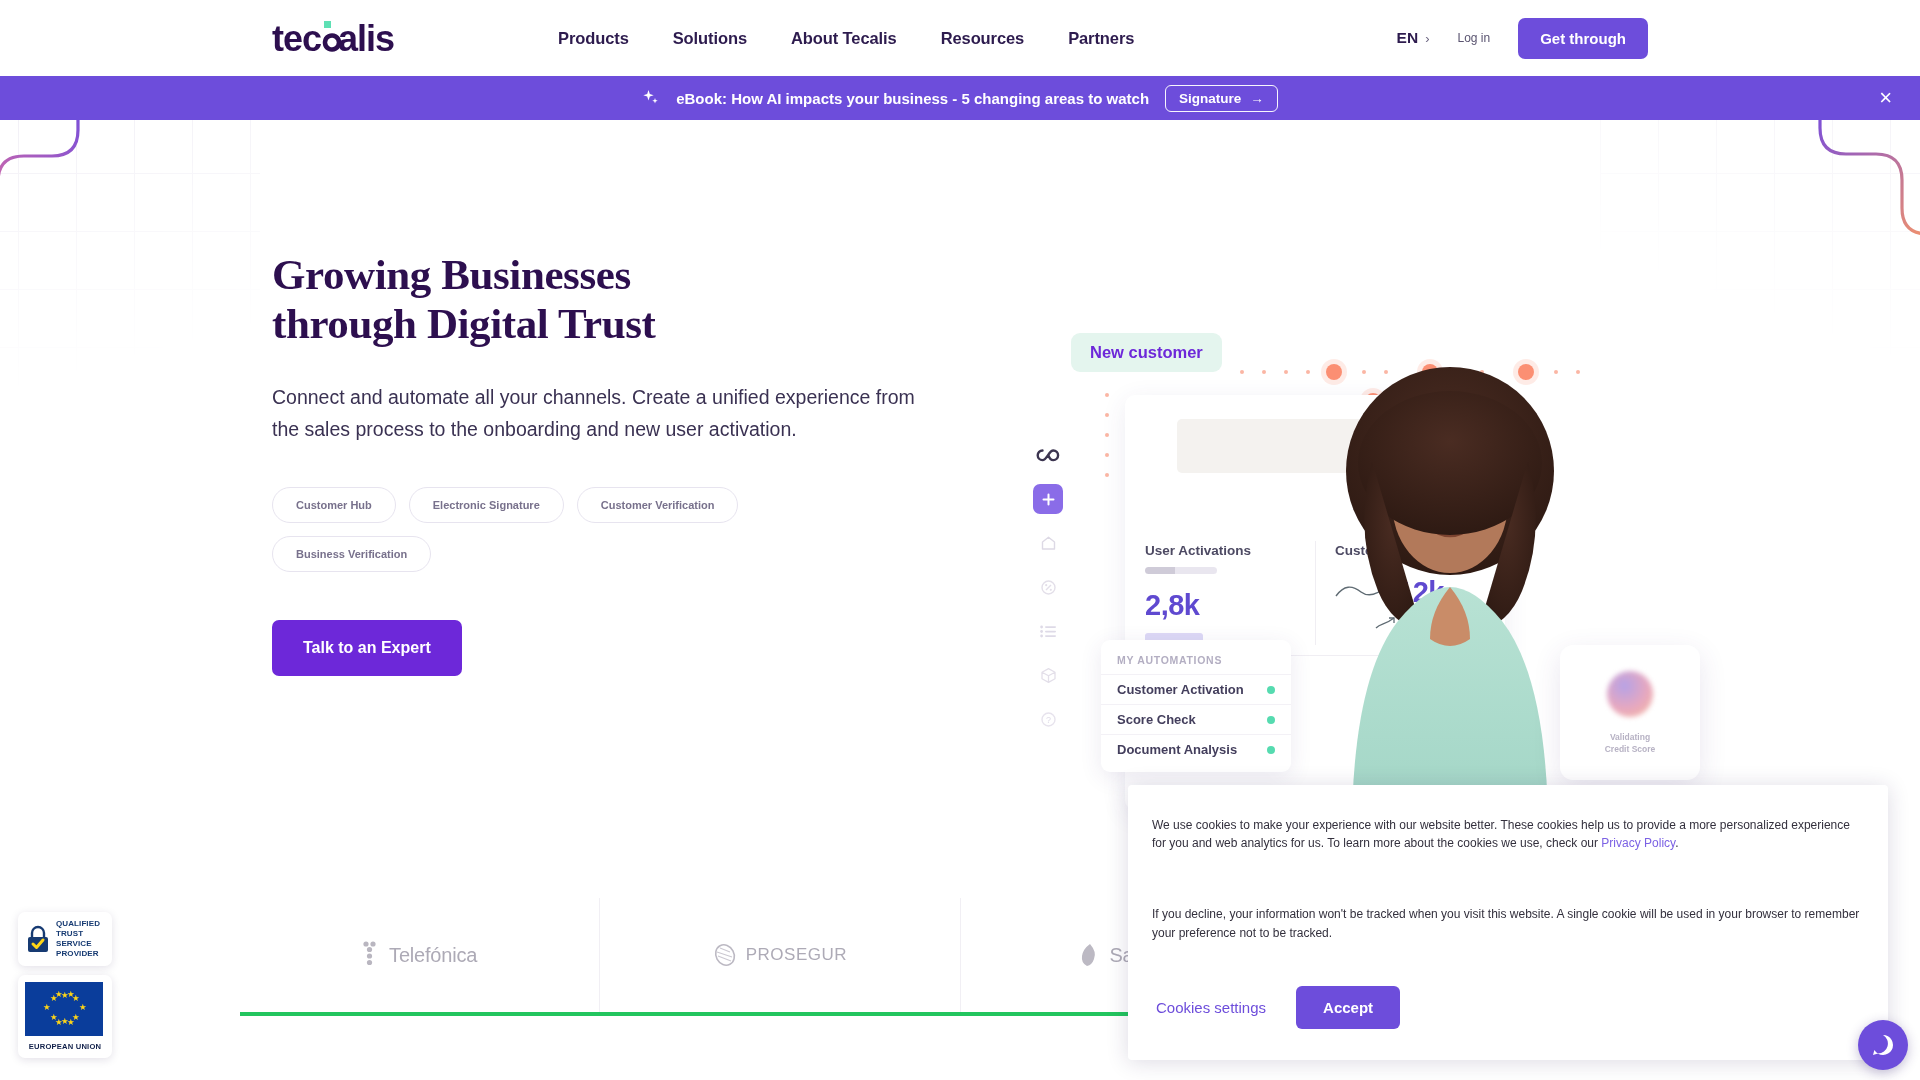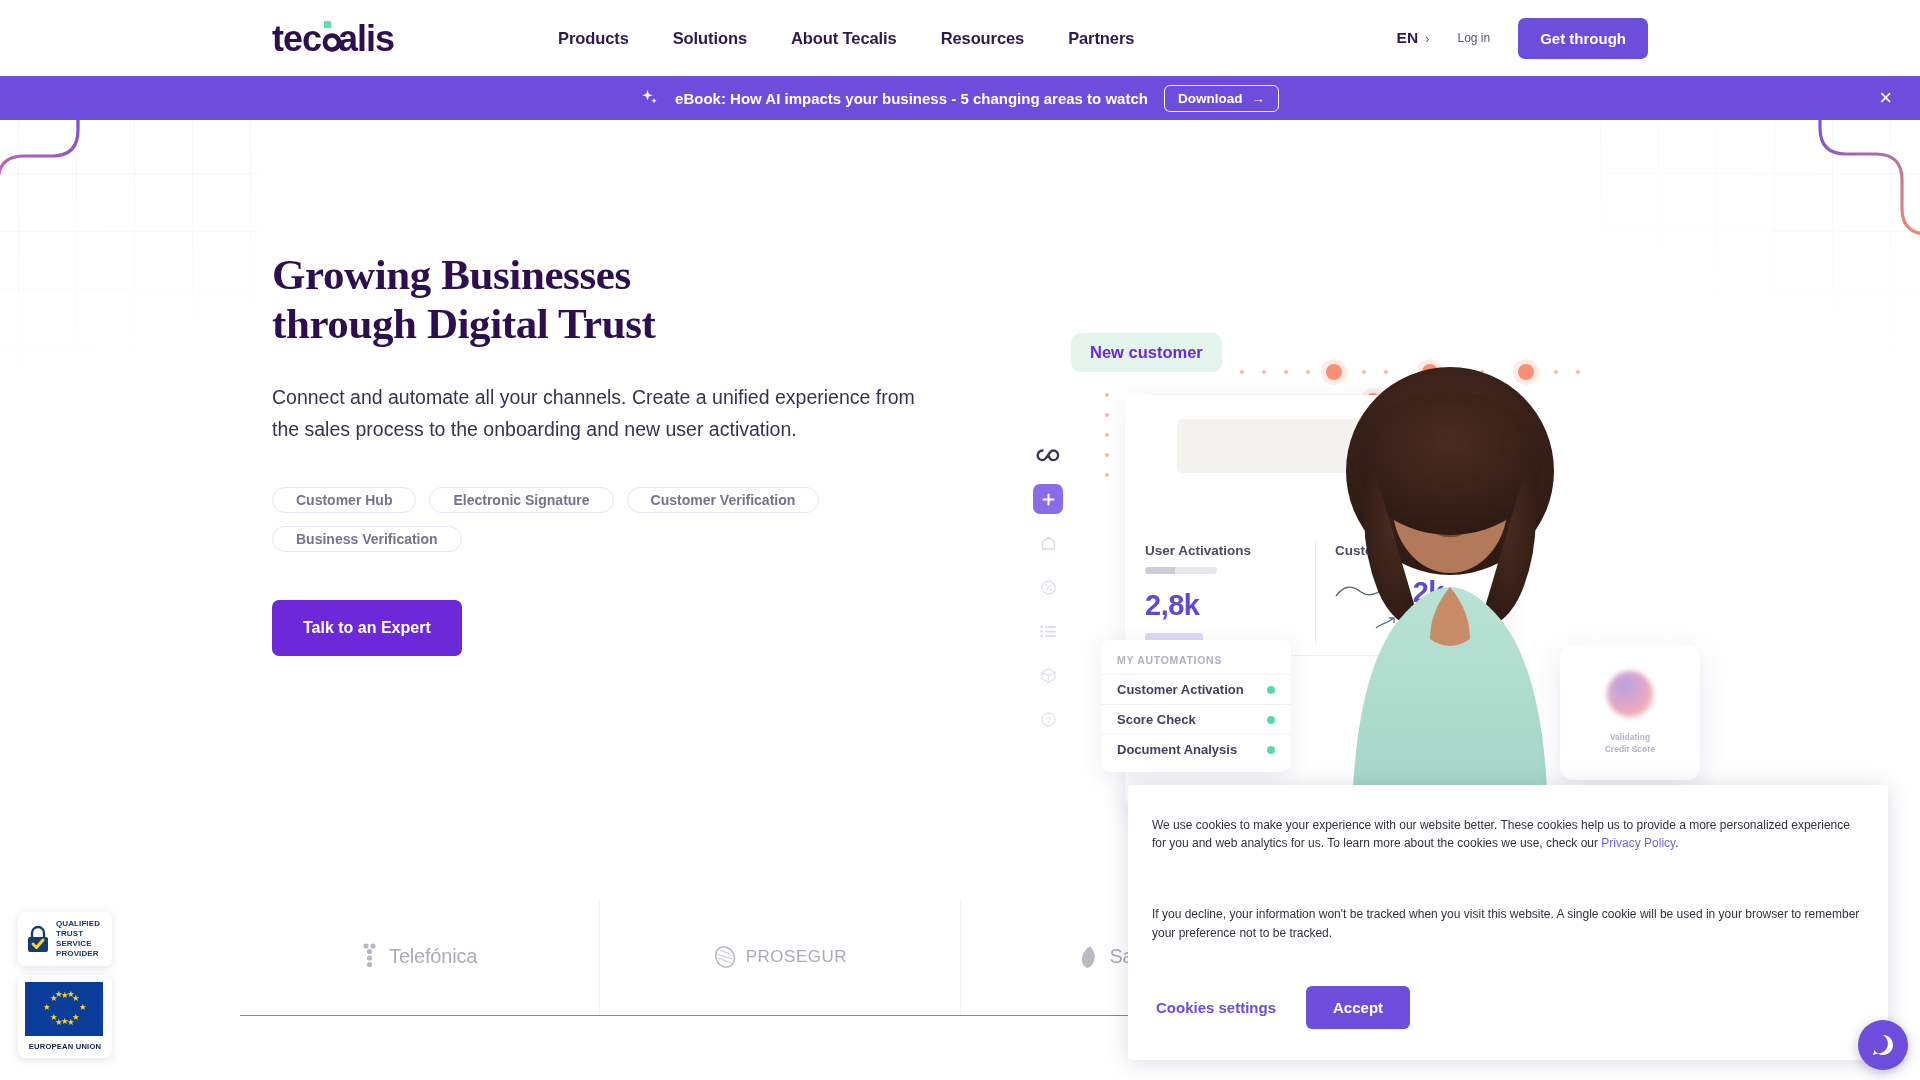--- a/index.html
+++ b/index.html
@@ -84,22 +84,22 @@
     font-family:"Liberation Serif", serif;
     font-size:43px; line-height:1.14; font-weight:700; color:#2d0f4f;
     letter-spacing:-0.4px;
   }
   .hero-sub {
     margin-top:34px; font-size:19.5px; line-height:1.62; color:#3a3152;
     max-width:665px;
   }
   .tags { margin-top:42px; display:flex; flex-wrap:wrap; gap:13px; max-width:570px; }
   .tag {
-    border:1px solid #e7e4ef; border-radius:28px; padding:4px 23px;
-    font-size:14px; font-weight:700; color:#78718c; background:#fff;
+    border:1px solid #e7e4ef; border-radius:28px; padding:11px 23px;
+    font-size:11px; font-weight:700; color:#78718c; background:#fff;
     cursor:pointer; white-space:nowrap;
   }
   .btn-expert {
     margin-top:48px; background:#6d28d9; color:#fff; border:none;
     border-radius:7px; padding:19px 31px; font-size:16px; font-weight:700;
     cursor:pointer; font-family:"Liberation Sans", sans-serif;
   }
 
   
   .mock { position:absolute; left:1035px; top:105px; width:600px; height:640px; }
@@ -171,21 +171,21 @@
   .credit-orb {
     width:46px; height:46px; border-radius:50%; margin-bottom:13px;
     background:radial-gradient(circle at 38% 32%, #b6a2e6, #e7a8bf 55%, #f4b6a4 88%);
     filter:blur(2.5px);
   }
   .credit-txt { font-size:8.5px; color:#b7b2c4; font-weight:700; }
 
   
   .clients {
     position:absolute; left:240px; top:898px; width:1440px; height:118px;
-    display:flex; border-bottom:1px solid #22c55e;
+    display:flex; border-bottom:4px solid #22c55e;
   }
   .client {
     flex:1; display:flex; align-items:center; justify-content:center; gap:9px;
     border-right:1px solid #f1eff4; color:#adaab6; font-size:20px; letter-spacing:-0.2px;
   }
   .client:last-child { border-right:none; }
 
   
   .badges { position:absolute; left:18px; top:912px; width:94px; z-index:20; }
   .badge-card {
@@ -203,21 +203,21 @@
     position:absolute; left:1128px; top:785px; width:760px; height:275px;
     background:#fff; border-radius:4px;
     box-shadow:0 2px 22px rgba(40,25,80,.16);
     padding:31px 24px 0 24px; z-index:40;
   }
   .cookie p { font-size:12px; line-height:1.52; color:#33303d; }
   .cookie p.second { margin-top:53px; }
   .cookie a { color:#7b61e4; text-decoration:none; cursor:pointer; }
   .cookie-actions { display:flex; align-items:center; gap:26px; margin-top:44px; }
   .btn-cookie-settings {
-    background:none; border:none; color:#6d4ddb; font-size:15px; font-weight:700;
+    background:none; border:none; color:#6d4ddb; font-size:15px; font-weight:400;
     cursor:pointer; font-family:"Liberation Sans", sans-serif; padding:10px 4px;
   }
   .btn-accept {
     background:#6d4ddb; color:#fff; border:none; border-radius:6px;
     padding:13px 27px; font-size:15px; font-weight:700; cursor:pointer;
     font-family:"Liberation Sans", sans-serif;
   }
   .chat-widget {
     position:absolute; right:12px; bottom:10px; width:50px; height:50px;
     border-radius:50%; background:#6d4ddb; cursor:pointer; z-index:45;
@@ -283,21 +283,21 @@
   </header>
 
   <div class="promo">
     <div class="promo-inner">
       <svg width="18" height="18" viewBox="0 0 18 18">
         <path d="M6.5 1 L7.8 4.9 L11.7 6.2 L7.8 7.5 L6.5 11.4 L5.2 7.5 L1.3 6.2 L5.2 4.9 Z" fill="#fff"></path>
         <path d="M13 9 L13.7 11 L15.7 11.7 L13.7 12.4 L13 14.4 L12.3 12.4 L10.3 11.7 L12.3 11 Z" fill="#fff"></path>
       </svg>
       <span class="promo-text">eBook: How AI impacts your business - 5 changing areas to watch</span>
       <button class="promo-btn">
-        <span>Download</span>
+        <span>Signature</span>
         <span>→</span>
       </button>
     </div>
     <button class="promo-close">×</button>
   </div>
 
   <section class="hero">
 
     <div class="hero-left">
       <h1 class="hero-title">

